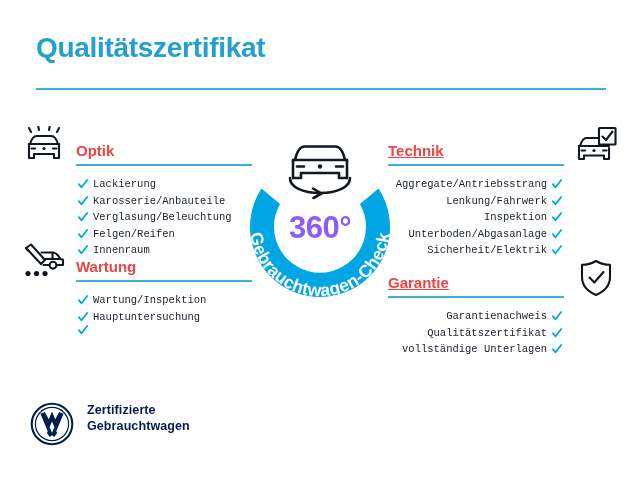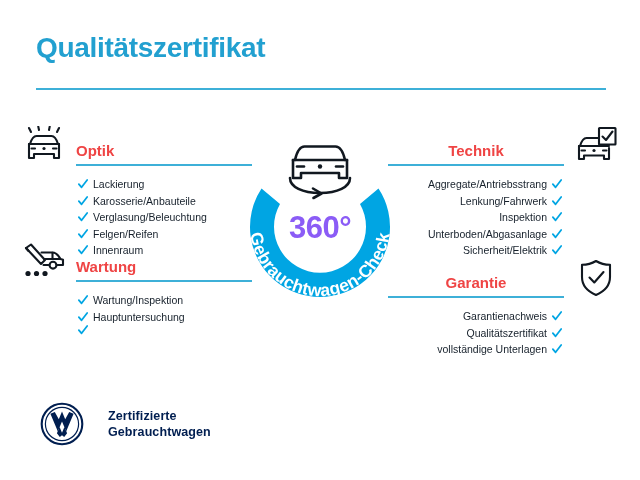--- a/index.html
+++ b/index.html
@@ -58,31 +58,32 @@
     display: block;
   }
   .sec-title-wrap { flex: 1 1 auto; }
   .sec-title {
     font-size: 15px;
     font-weight: bold;
     color: #ef4444;
     line-height: 20px;
     padding-bottom: 3px;
   }
-  .sec-right .sec-title { text-align: center; }
+  .sec-right .sec-title { text-align: left; text-decoration: underline; }
   .sec-rule {
     height: 2px;
     background: #3db0d8;
     width: 100%;
   }
 
   .items {
     list-style: none;
     margin: 10px 0 0 0;
     padding: 0;
+    font-family: Liberation Mono, monospace;
   }
   .sec-left .items  { padding-left: 56px; }
   .sec-right .items { padding-right: 56px; }
   .item {
     font-size: 10.5px;
     line-height: 16.5px;
     color: #16202b;
     display: flex;
     align-items: center;
     gap: 5px;
@@ -113,25 +114,24 @@
     text-align: center;
     font-size: 31px;
     font-weight: bold;
     color: #8b5cf6;
     letter-spacing: -0.5px;
   }
 
   
   .footer {
     position: absolute;
-    left: 40px;
+    left: 30px;
     bottom: 34px;
     display: flex;
-    align-items: center;
-    gap: 24px;
+    gap: 13px;
   }
   .vw-logo { width: 44px; height: 44px; display: block; flex: 0 0 44px; }
   .vw-text {
     font-size: 12.5px;
     font-weight: bold;
     line-height: 16px;
     color: #001e50;
     letter-spacing: 0.1px;
   }
 </style>

